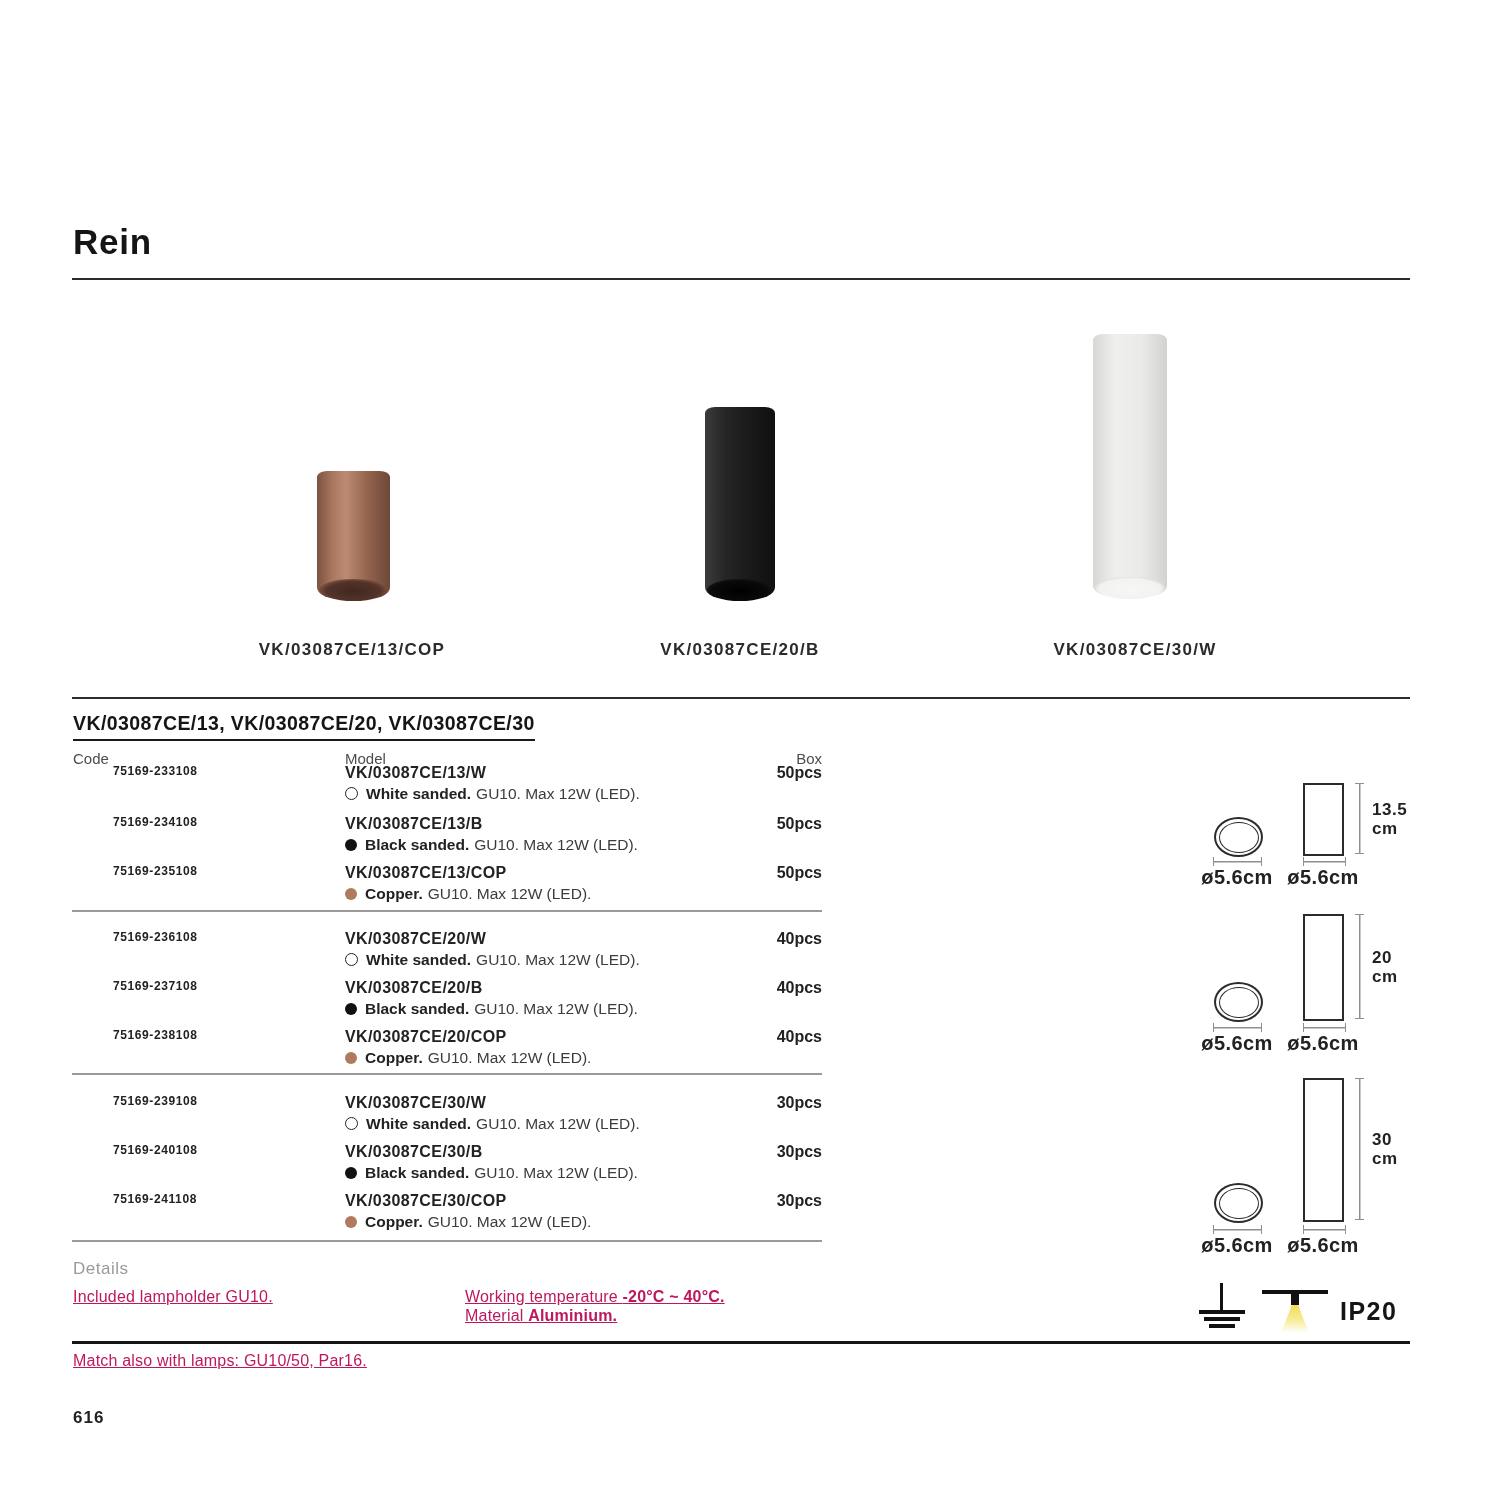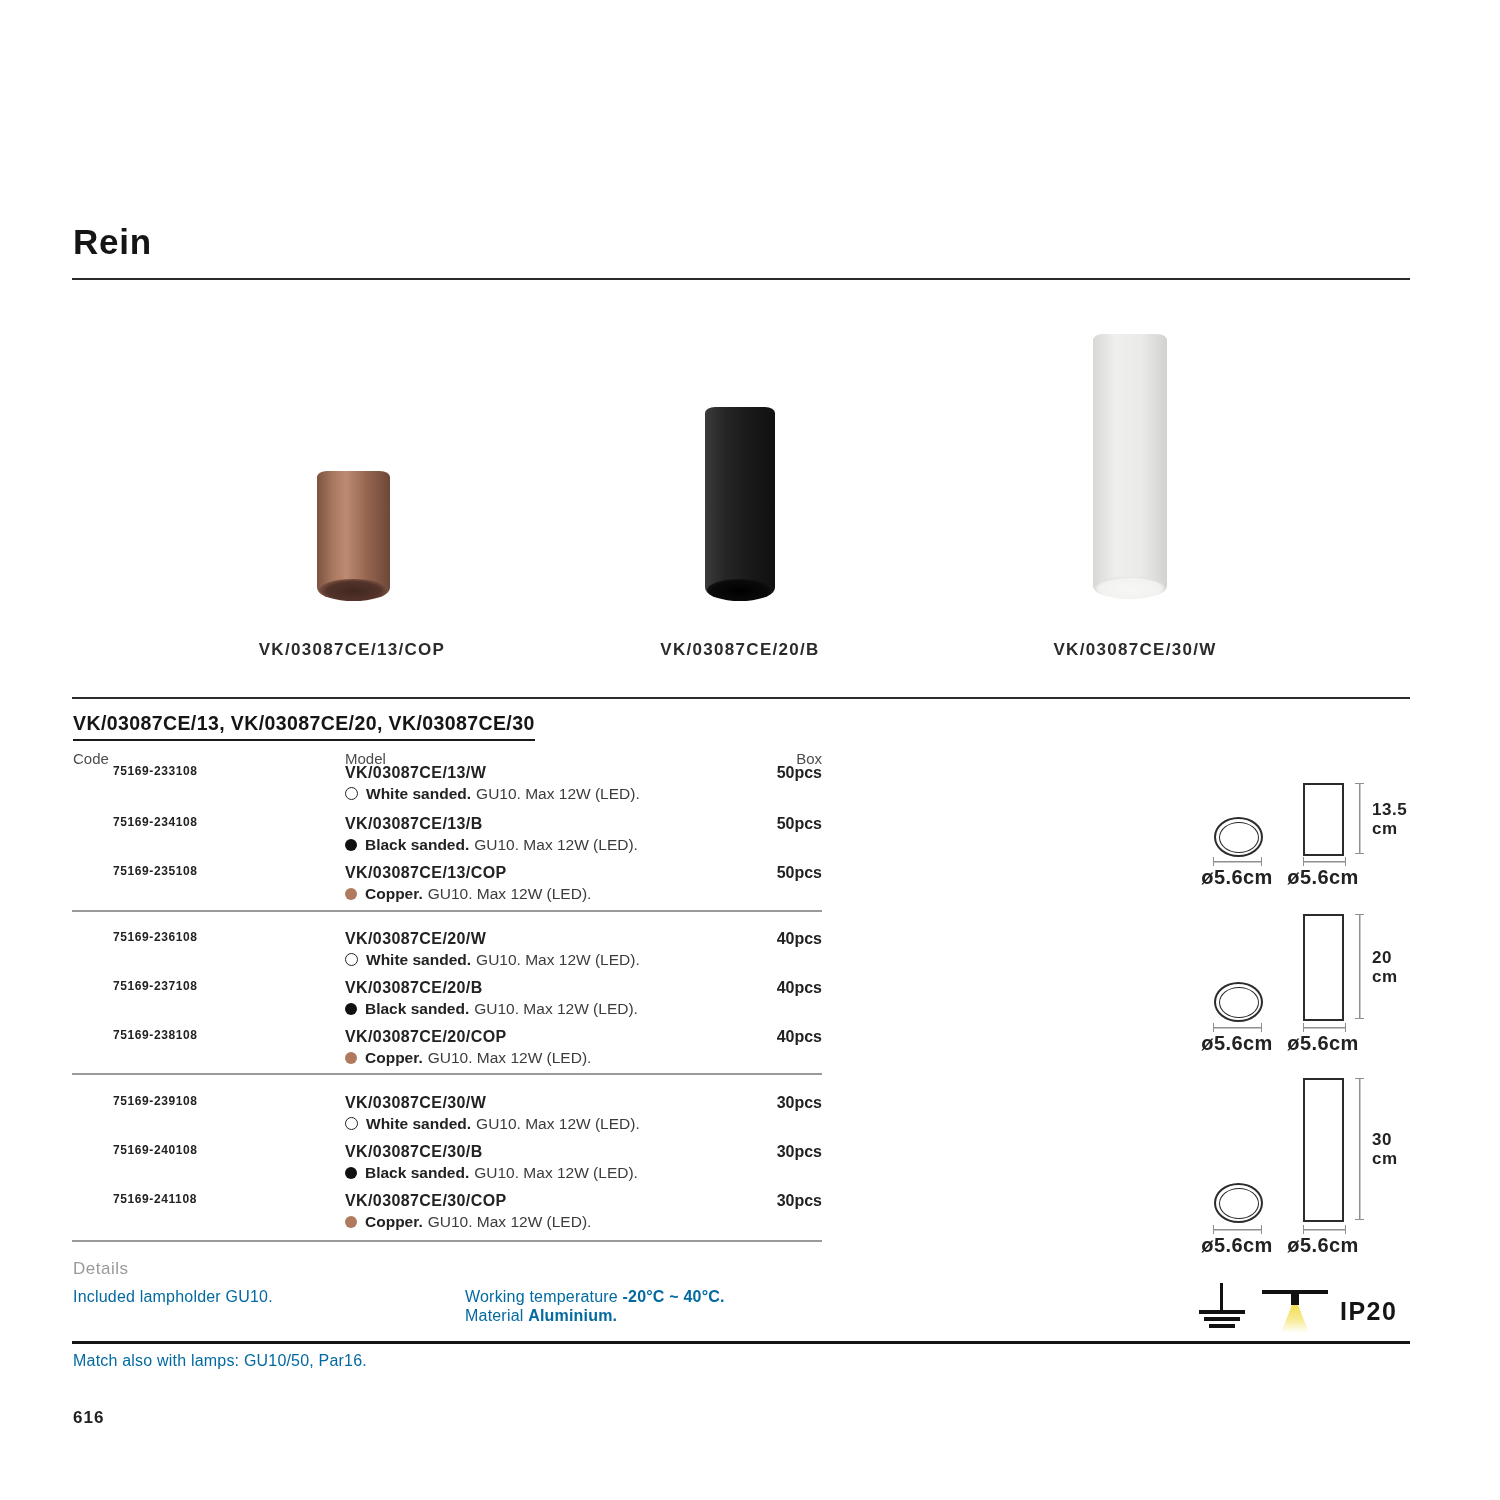--- a/index.html
+++ b/index.html
@@ -56,21 +56,21 @@
   .dim-rect{position:absolute;border:2px solid #2b2b2b;background:#fff;}
   .hdim{position:absolute;height:9px;border-left:1.5px solid #8f8f8f;border-right:1.5px solid #8f8f8f;
      background:linear-gradient(#8f8f8f,#8f8f8f) center/100% 1.5px no-repeat;}
   .vdim{position:absolute;width:9px;border-top:1.5px solid #8f8f8f;border-bottom:1.5px solid #8f8f8f;
      background:linear-gradient(#8f8f8f,#8f8f8f) center/1.5px 100% no-repeat;}
   .dia-label{position:absolute;font-size:20px;font-weight:600;letter-spacing:0.4px;color:#222;text-align:center;width:80px;}
   .h-label{position:absolute;left:1372px;font-size:17px;font-weight:600;letter-spacing:0.5px;color:#222;line-height:19px;}
 
   
   .details-title{left:73px;top:1259px;font-size:17px;color:#9a9a9a;letter-spacing:0.5px;}
-  .det-line{font-size:16px;color:#0369a1;letter-spacing:0.2px;}
+  .det-line{font-size:16px;color:#be185d;letter-spacing:0.2px;text-decoration:underline;}
   .det-bold{font-weight:700;}
   .ip-rating{left:1340px;top:1297px;font-size:25px;font-weight:700;letter-spacing:1.5px;color:#151515;}
 
   
   .icon-ground{left:1198px;top:1283px;width:48px;height:50px;}
   .icon-ground .stem{position:absolute;left:22px;top:0;width:3px;height:27px;background:#111;}
   .icon-ground .b1{position:absolute;left:1px;top:27px;width:46px;height:4px;background:#111;}
   .icon-ground .b2{position:absolute;left:6px;top:34px;width:36px;height:4px;background:#111;}
   .icon-ground .b3{position:absolute;left:11px;top:41px;width:26px;height:4px;background:#111;}
 

